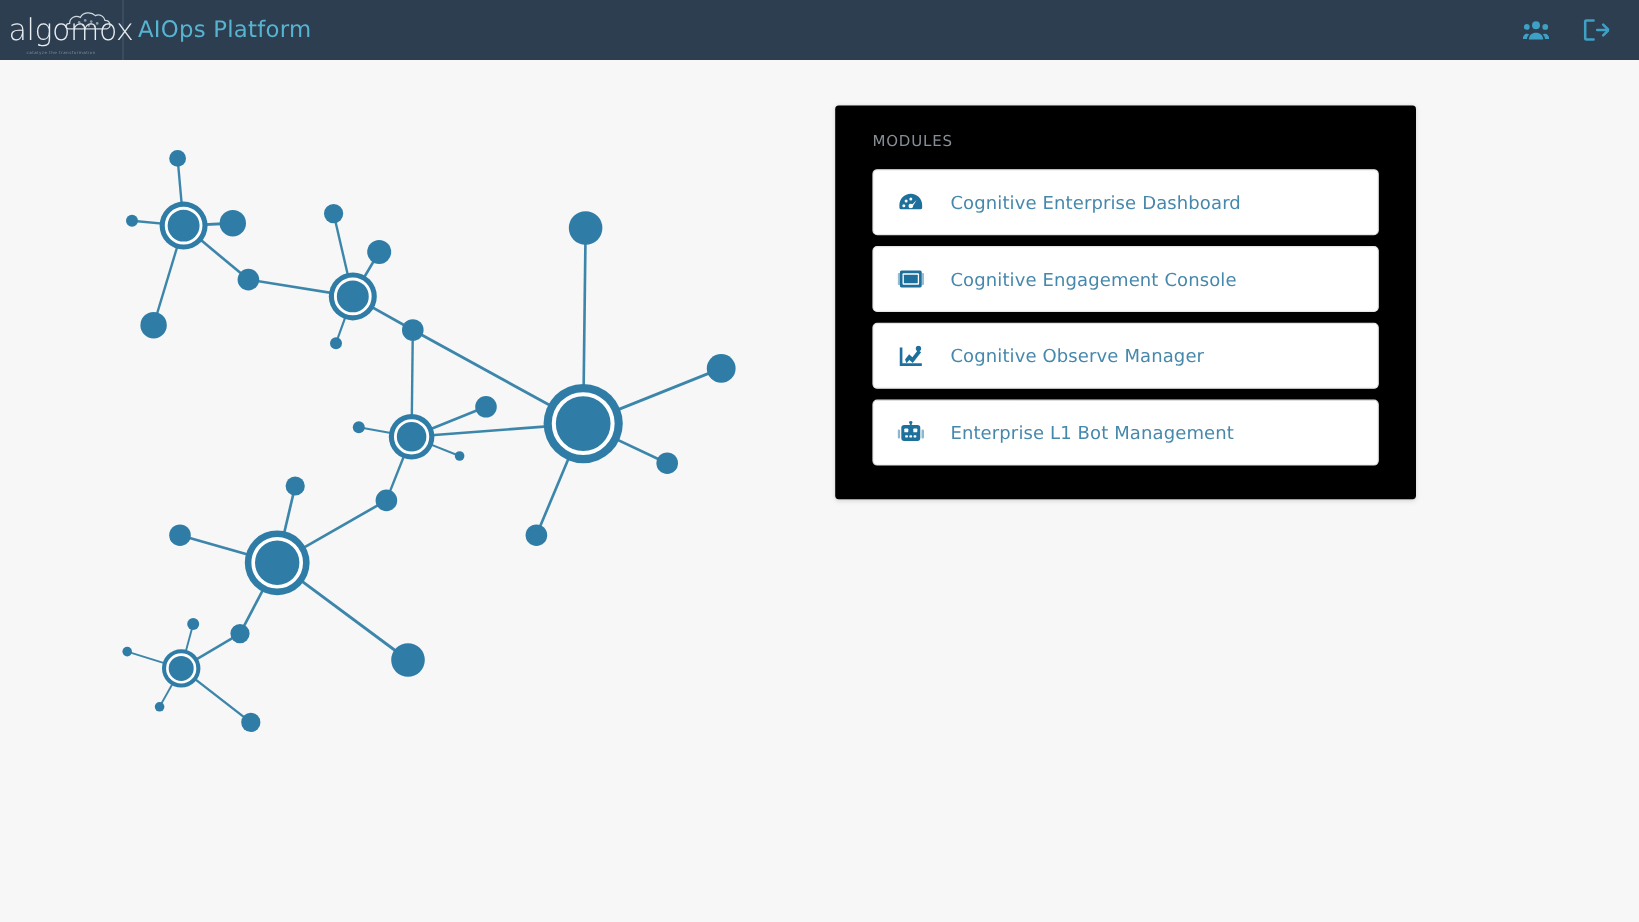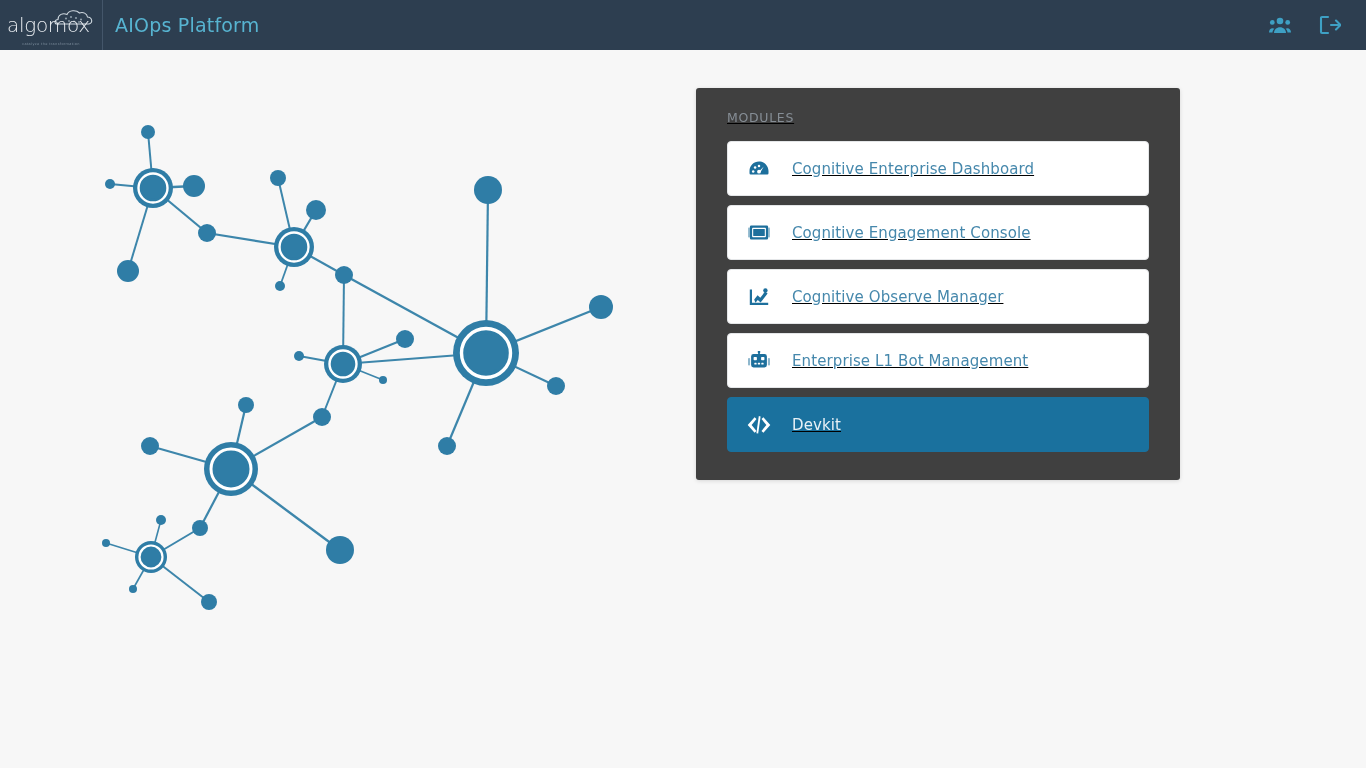--- a/index.html
+++ b/index.html
@@ -40,21 +40,22 @@
     position: relative;
     width: 88px;
     height: 40px;
   }
 
   .logo-word {
     position: absolute;
     left: 0;
     top: 10px;
     width: 88px;
-    font-size: 20px;
+    text-align: center;
+    font-size: 25px;
     letter-spacing: -0.3px;
     color: #e9edf1;
     font-family: "DejaVu Sans", sans-serif;
     font-weight: 300;
     line-height: 20px;
   }
 
   .logo-cloud {
     position: absolute;
     right: 1px;
@@ -122,25 +123,24 @@
     height: 718px;
   }
   .graph-svg { display: block; }
 
   
   .panel {
     position: absolute;
     left: 696px;
     top: 88px;
     width: 484px;
-    background: #404040;
+    background: #000000;
     border-radius: 3px;
     box-shadow: 0 1px 4px rgba(0,0,0,0.13), 0 0 1px rgba(0,0,0,0.06);
     padding: 22px 31px 28px 31px;
-    text-decoration: underline;
   }
 
   .panel-label {
     font-size: 12.5px;
     letter-spacing: 0.7px;
     color: #868e96;
     font-family: "DejaVu Sans", sans-serif;
     margin-bottom: 16px;
   }
 
@@ -399,25 +399,15 @@
           <rect x="6.3" y="11.8" width="2.3" height="1.7" rx="0.5" fill="#ffffff"></rect>
           <rect x="9.8" y="11.8" width="2.3" height="1.7" rx="0.5" fill="#ffffff"></rect>
           <rect x="13.3" y="11.8" width="2.3" height="1.7" rx="0.5" fill="#ffffff"></rect>
         </svg>
       </span>
       <span class="module-text">Enterprise L1 Bot Management</span>
     </div>
 
 
 
-    <div class="module-item active">
-      <span class="module-icon">
-        <svg width="24" height="18" viewBox="0 0 24 18" fill="currentColor">
-          <path d="M7.6 1.2 L9.5 3.1 L4.6 9 L9.5 14.9 L7.6 16.8 L0.7 9 Z"></path>
-          <path d="M16.4 1.2 L14.5 3.1 L19.4 9 L14.5 14.9 L16.4 16.8 L23.3 9 Z"></path>
-          <path d="M13.6 0.4 L11.2 17.6 L9.4 17.3 L11.8 0.1 Z"></path>
-        </svg>
-      </span>
-      <span class="module-text">Devkit</span>
-    </div>
 
   </div>
 </div>
 
 </body></html>

